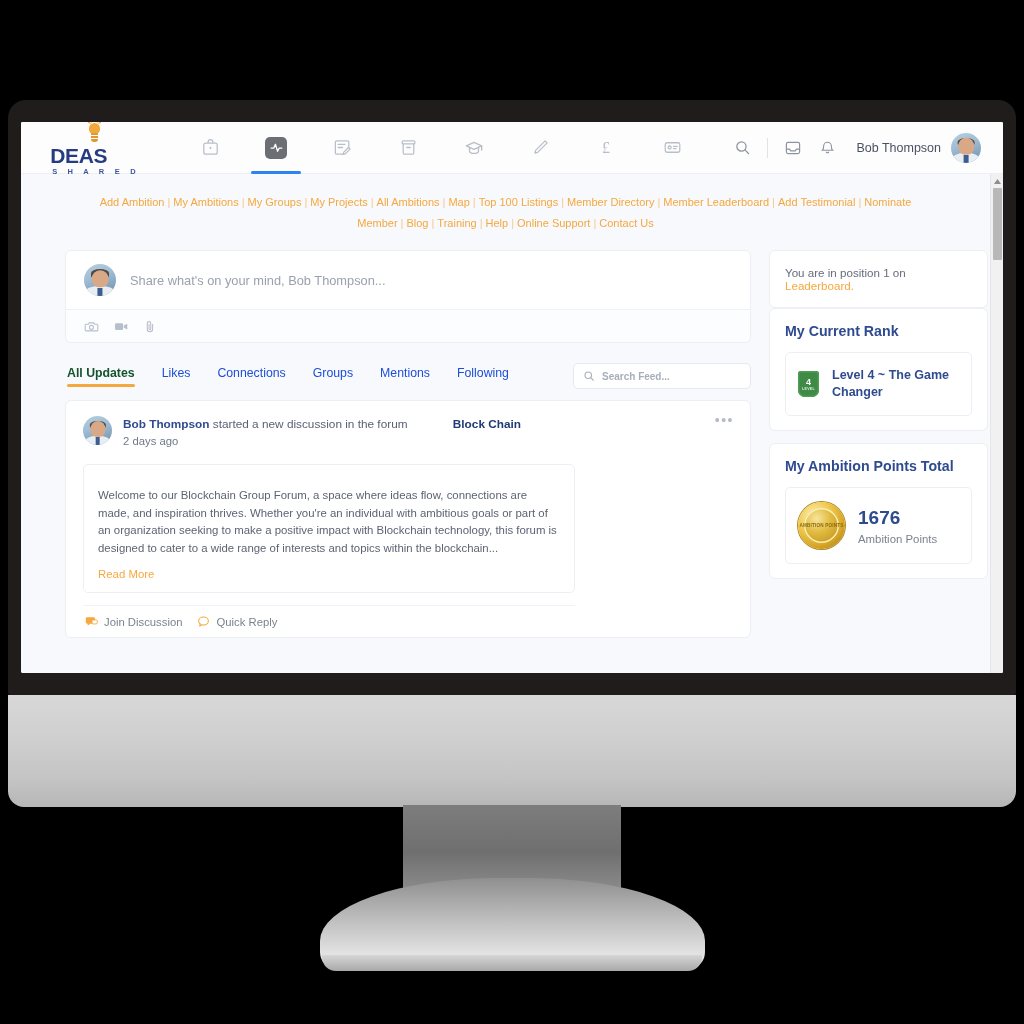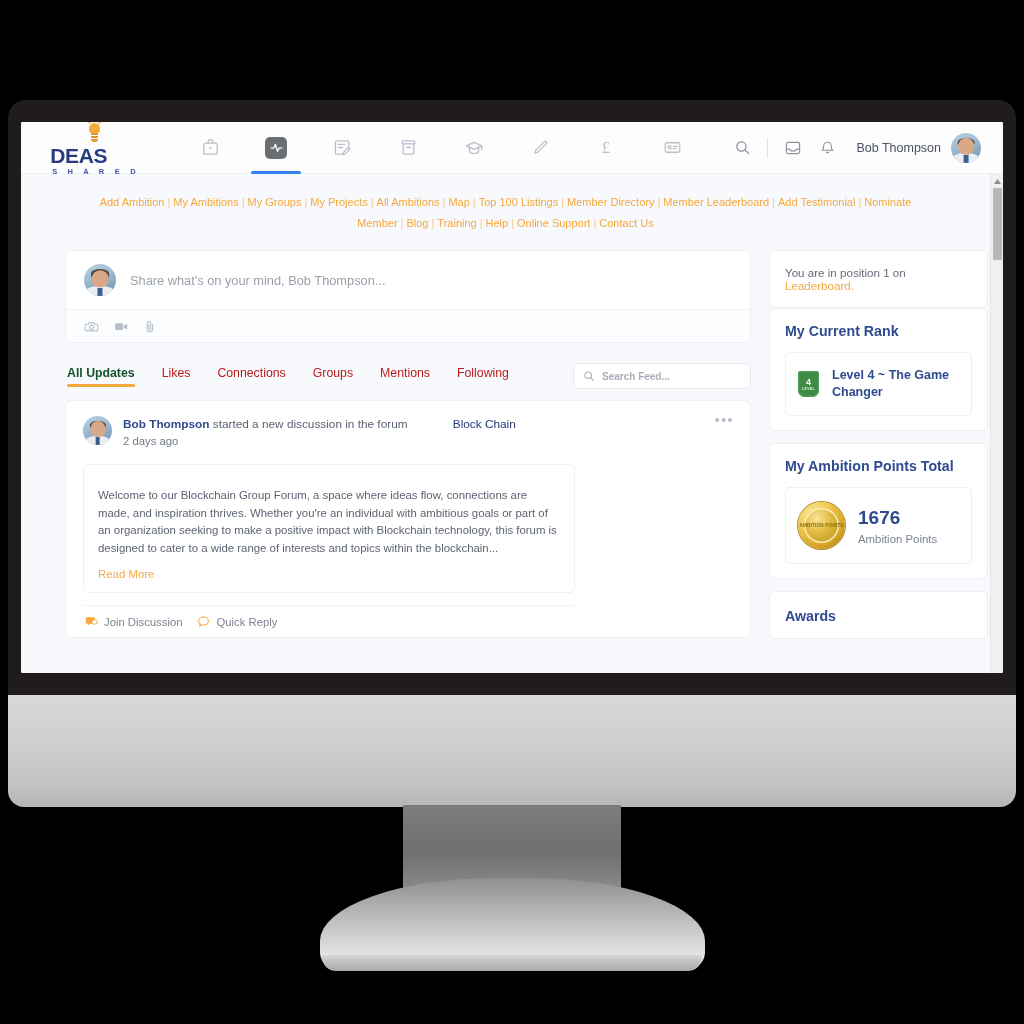--- a/index.html
+++ b/index.html
@@ -157,21 +157,21 @@
   #composer-avatar { width: 32px; height: 32px; margin-right: 14px; }
   #composer-placeholder { font-size: 12.8px; color: #9aa1ad; }
   #composer-tools {
     border-top: 1px solid #eef1f5; height: 33px; display: flex; align-items: center;
     padding: 0 18px; gap: 14px; background: #fcfdfe; border-radius: 0 0 6px 6px;
   }
 
   
   #feed-head { display: flex; align-items: center; margin-top: 20px; padding-left: 2px; }
   .feed-tab {
-    font-size: 12.3px; color: #b91c1c; margin-right: 27px; padding-bottom: 7px;
+    font-size: 12.3px; color: #1d4ed8; margin-right: 27px; padding-bottom: 7px;
     position: relative; cursor: pointer; white-space: nowrap;
   }
   .feed-tab.active { color: #14532d; font-weight: bold; }
   .feed-tab.active::after {
     content: ""; position: absolute; left: 0; right: 0; bottom: 0; height: 2.5px;
     background: #f5a83e; border-radius: 2px;
   }
   #search-feed {
     margin-left: auto; width: 178px; height: 26px; background: #fff;
     border: 1px solid #e6eaf0; border-radius: 5px;
@@ -179,21 +179,21 @@
   }
   #search-feed span { font-size: 10px; color: #a8aeb9; font-weight: bold; }
 
   
   #post-card { margin-top: 11px; padding: 15px 17px 0 17px; position: relative; min-height: 220px; }
   #post-head { display: flex; align-items: flex-start; }
   #post-avatar { width: 29px; height: 29px; margin-right: 11px; }
   #post-meta { font-size: 11.8px; line-height: 17px; }
   .post-author { color: #2f4b8f; font-weight: bold; }
   .post-action { color: #5a6272; }
-  .post-forum { color: #1f3a74; font-weight: normal; padding-left: 42px; }
+  .post-forum { color: #1f3a74; font-weight: bold; padding-left: 42px; }
   .post-time { color: #707888; font-size: 11.3px; display: block; }
   #post-menu {
     position: absolute; right: 16px; top: 14px; letter-spacing: 1.5px;
     color: #b5bbc6; font-size: 14px; cursor: pointer; line-height: 10px;
   }
   #post-inner {
     margin-top: 14px; border: 1px solid #eceff3; border-radius: 5px;
     width: 492px; padding: 13px 14px 12px 14px;
   }
   #post-title { font-size: 12.6px; font-weight: bold; color: #2f4b8f; line-height: 17px; }
@@ -496,23 +496,20 @@
                   <div class="medal">
                     <div class="medal-label">AMBITION POINTS</div>
                   </div>
                   <div>
                     <div class="points-num">1676</div>
                     <div class="points-lbl">Ambition Points</div>
                   </div>
                 </div>
               </div>
 
-              <div class="card" id="awards-card">
-                <div class="side-title">Awards</div>
-              </div>
 
             </div>
           </div>
         </div>
       </div>
     </div>
   </div>
 
   <div id="monitor-chin"></div>
   <div id="monitor-neck"></div>

